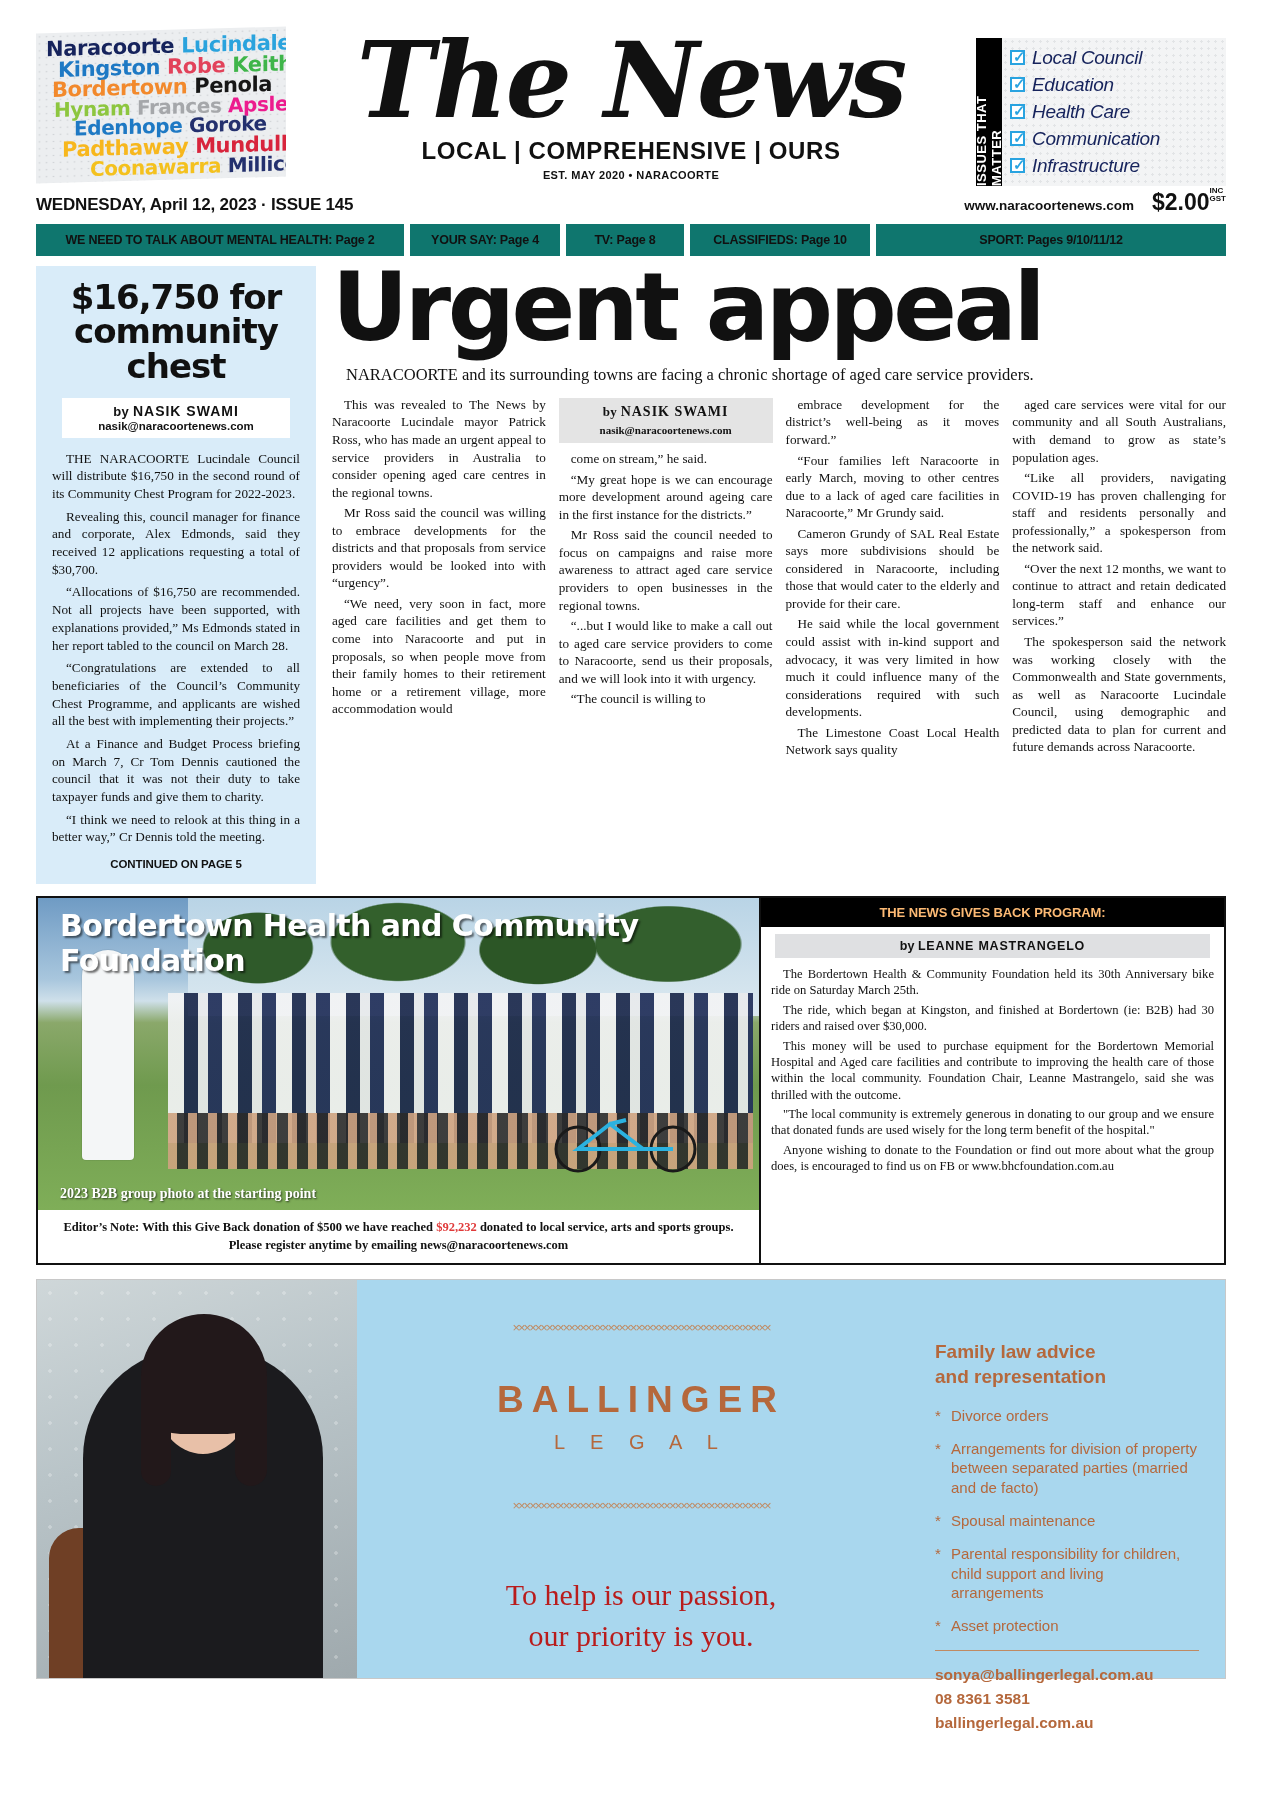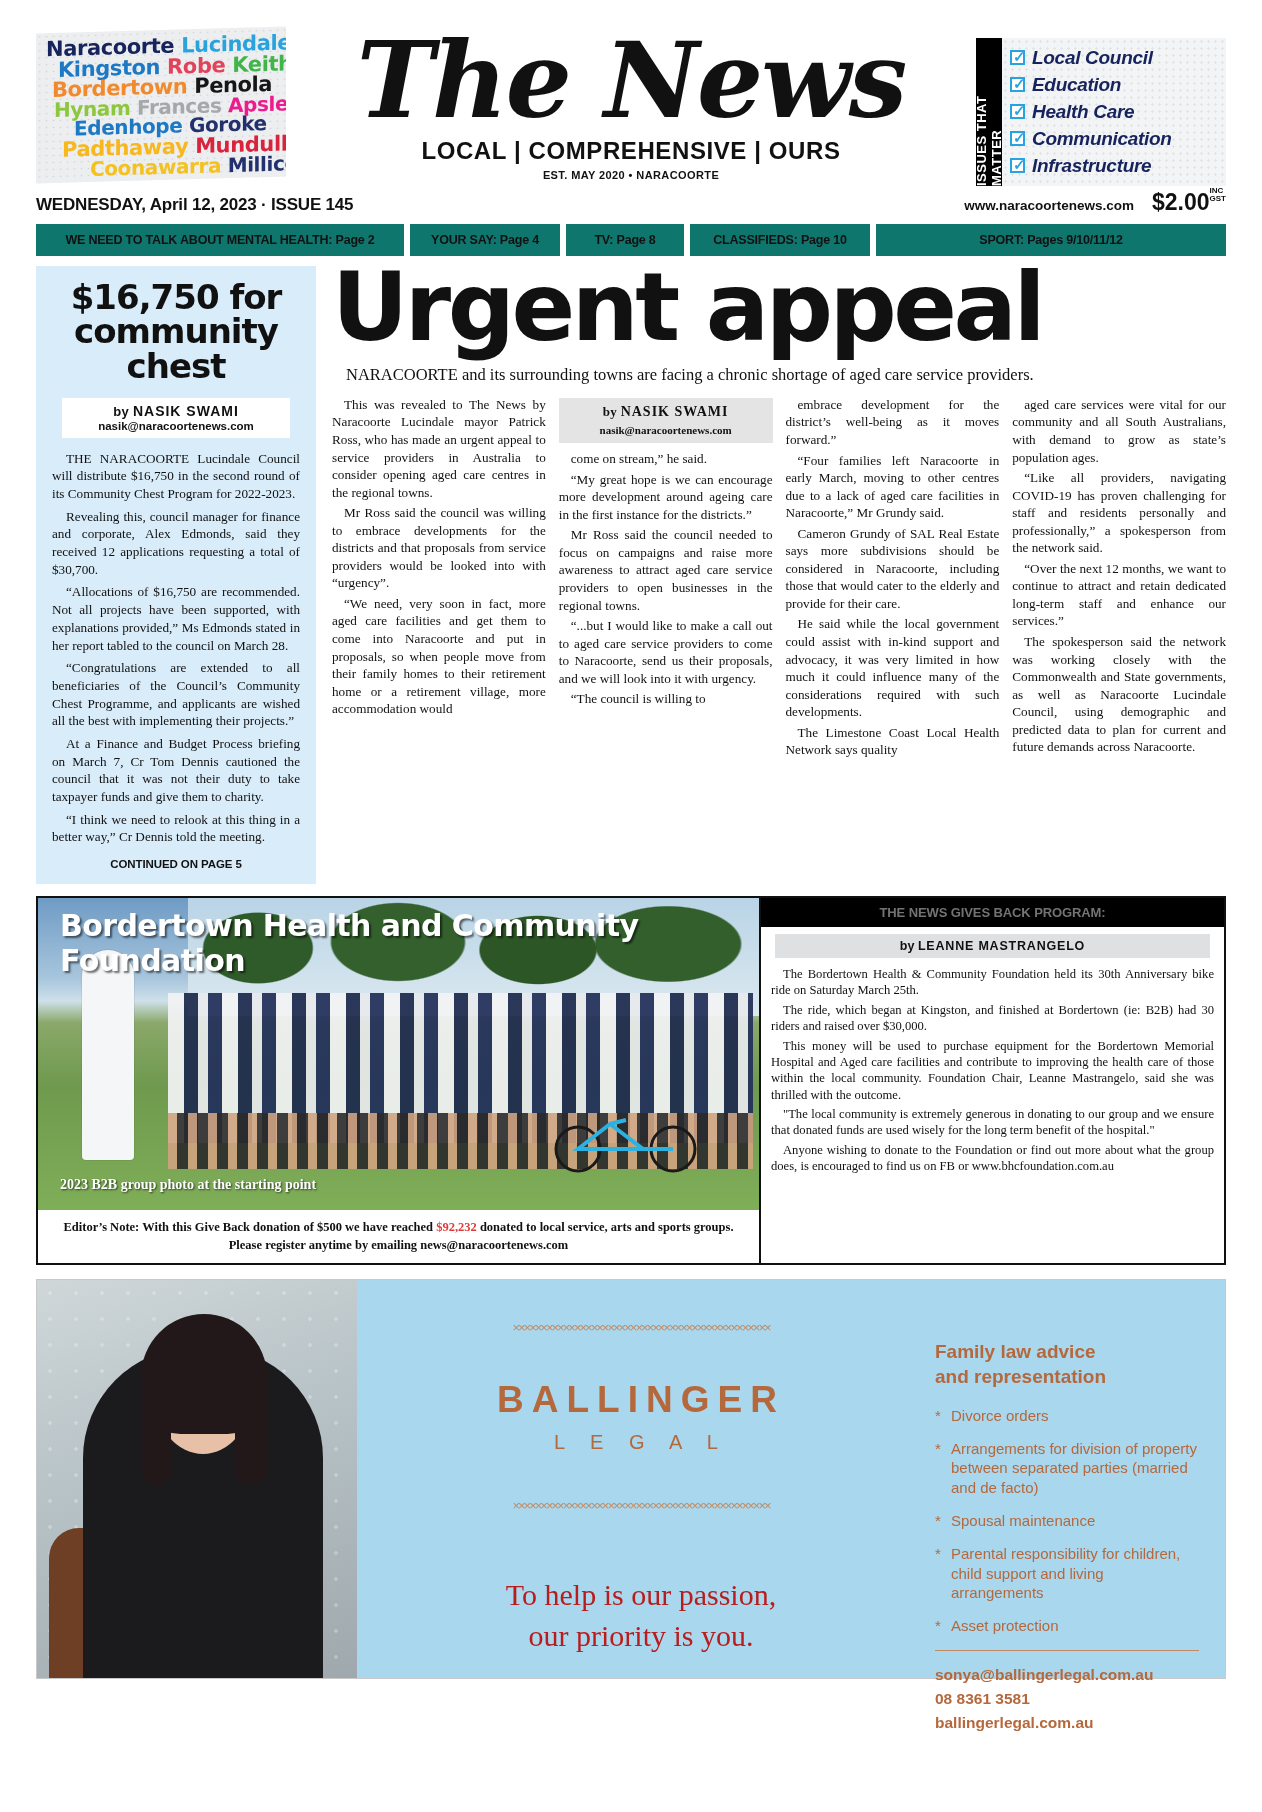--- a/index.html
+++ b/index.html
@@ -67,21 +67,21 @@
   .issues-list::before{
     content:""; position:absolute; inset:0;
     background-image: radial-gradient(#d7d9dc 1px, transparent 1.1px);
     background-size: 7px 7px; opacity:.6;
   }
   .issue-row { position:relative; display:flex; align-items:center; gap:7px; height:27px; }
   .chk { width:15px; height:15px; border:2px solid #29a3e0; flex:0 0 15px;
          position:relative; background:#fff; }
   .chk::after{ content:"✓"; position:absolute; left:1px; top:-4px; font-size:15px;
                color:#29a3e0; font-weight:700; }
-  .issue-txt { font-style: italic; font-weight:700; font-size:19px; color:#16235c;
+  .issue-txt { font-style: italic; font-weight:400; font-size:19px; color:#16235c;
                letter-spacing:-.3px; }
 
   
   .datebar { display:flex; align-items:baseline; justify-content:space-between;
              padding: 12px 0 8px; }
   .datebar .left { font-size:17px; font-weight:700; letter-spacing:-.2px;}
   .datebar .right { display:flex; align-items:baseline; gap:18px; }
   .url { font-size:13.5px; font-weight:600; }
   .price { font-size:23px; font-weight:700; }
   .price sup { font-size:8px; font-weight:700; line-height:1; display:inline-block;
@@ -167,32 +167,32 @@
   .photo .bike {
     position:absolute; left:510px; bottom:36px; width:160px; height:70px;
   }
   .gb-title {
     position:absolute; top:10px; left:22px;
     font-family:"DejaVu Sans", sans-serif; font-weight:700;
     font-size:30px; color:#fff; letter-spacing:-.6px;
     text-shadow: 2px 2px 2px rgba(0,0,0,.55);
   }
   .gb-caption {
-    position:absolute; bottom:17px; left:22px;
+    position:absolute; bottom:8px; left:22px;
     font-family:"Liberation Serif", serif; font-weight:700;
     font-size:14px; color:#fff; text-shadow: 1px 1px 2px rgba(0,0,0,.65);
   }
   .editor-note {
     text-align:center; font-weight:700; font-size:12.5px; line-height:1.45;
     padding:8px 10px 9px; font-family:"Liberation Serif",serif;
   }
   .editor-note .amt { color:#e03a3a; }
 
   .gb-side { flex:1; padding: 0; }
-  .gb-side-head { background:#000; color:#737373; text-align:center; font-weight:700;
+  .gb-side-head { background:#000; color:#fdba74; text-align:center; font-weight:700;
                   font-size:13px; padding:7px 4px; letter-spacing:-.1px;}
   .gb-side-by { background:#dfe0e2; text-align:center; padding:5px; margin:7px 14px 8px;
                 font-size:12.5px; font-weight:700; }
   .gb-side-by b { letter-spacing:.8px; }
   .gb-body { font-family:"Liberation Serif", serif; font-size:12.6px; line-height:1.3;
              text-align:justify; padding: 0 10px 8px; }
   .gb-body p { text-indent:12px; margin-bottom:3px; }
 
   
   .ad { display:flex; margin-top: 14px; border:1px solid #c8c8c8; height:400px; }

